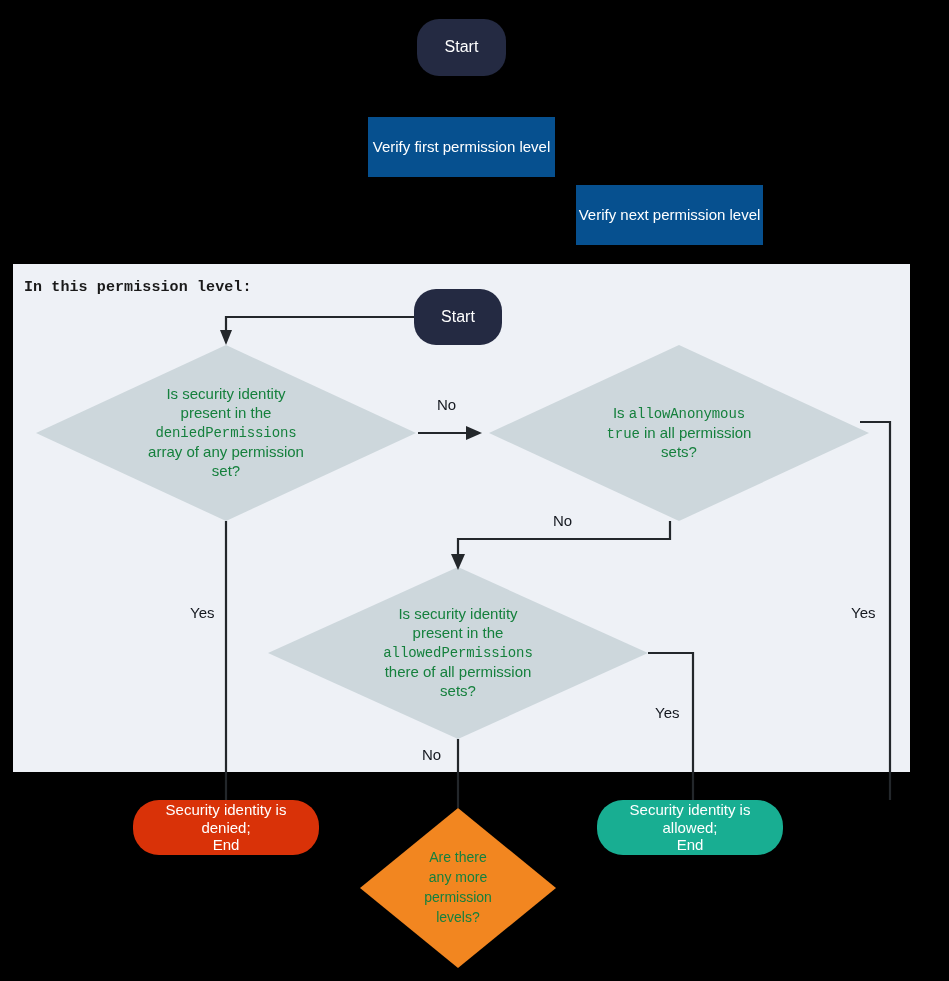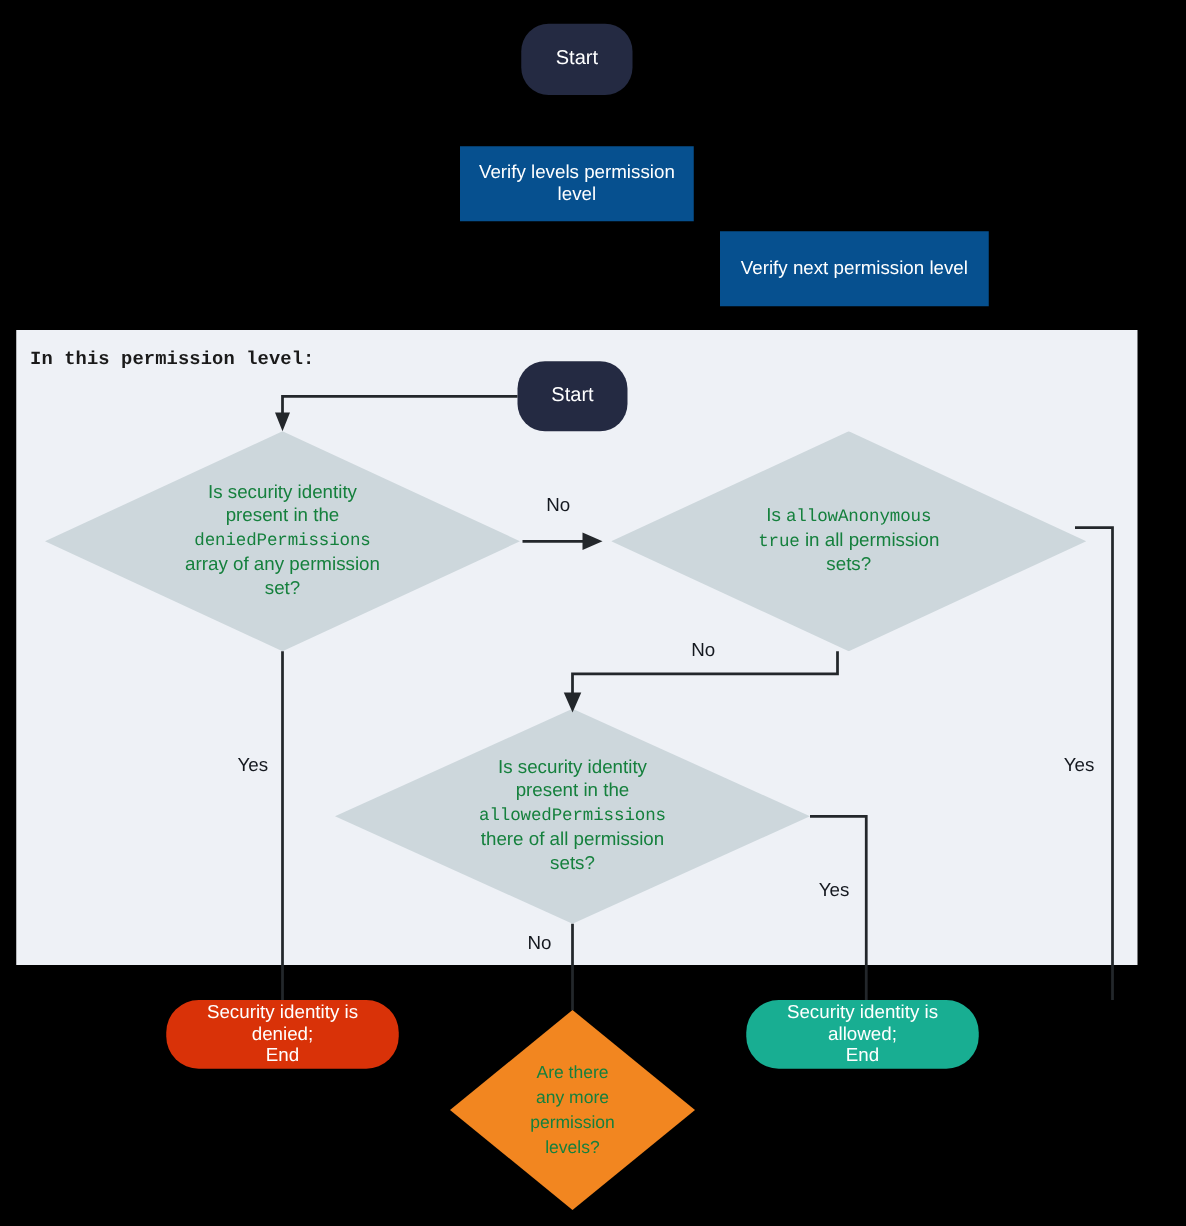--- a/index.html
+++ b/index.html
@@ -41,24 +41,24 @@
 </head>
 <body>
 
 <div id="stage">
 
   <div class="node terminal dark" style="left:417px;top:19px;width:89px;height:57px;font-size:16px;">
     <span class="lbl">Start</span>
   </div>
 
   <div class="node process" style="left:368px;top:117px;width:187px;height:60px;font-size:15px;">
-    <span class="lbl">Verify levels permission level</span>
+    <span class="lbl">Verify first permission level</span>
   </div>
 
-  <div class="node process" style="left:576px;top:185px;width:215px;height:60px;font-size:15px;">
+  <div class="node process" style="left:576px;top:185px;width:187px;height:60px;font-size:15px;">
     <span class="lbl">Verify next permission level</span>
   </div>
 
   <div class="panel" style="left:13px;top:264px;width:897px;height:508px;"></div>
 
   <div class="panel-title" style="left:24px;top:279px;">In this permission level:</div>
 
   <div class="node terminal dark" style="left:414px;top:289px;width:88px;height:56px;font-size:16px;">
     <span class="lbl">Start</span>
   </div>

